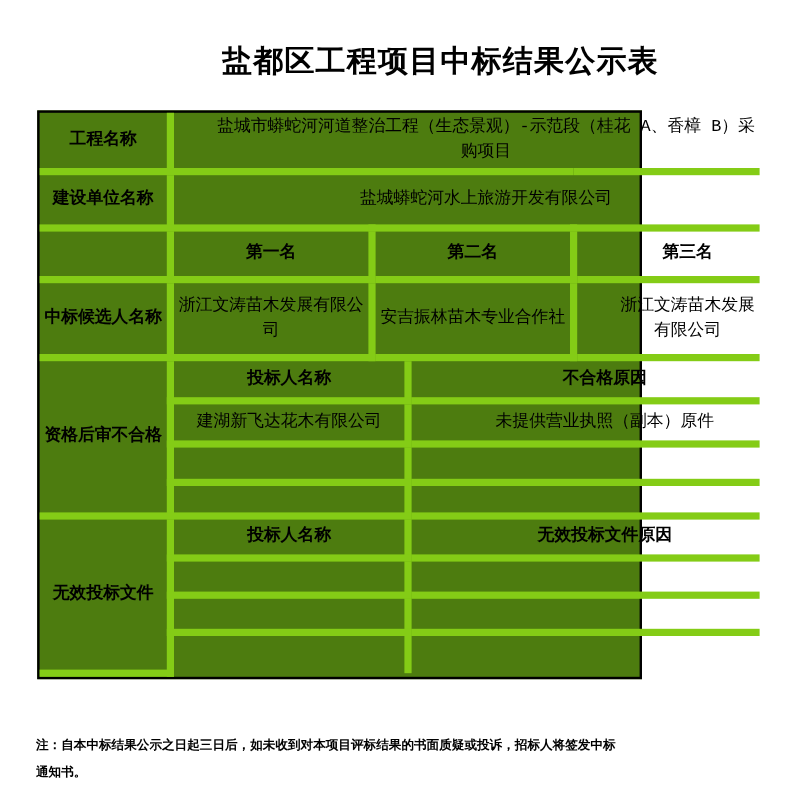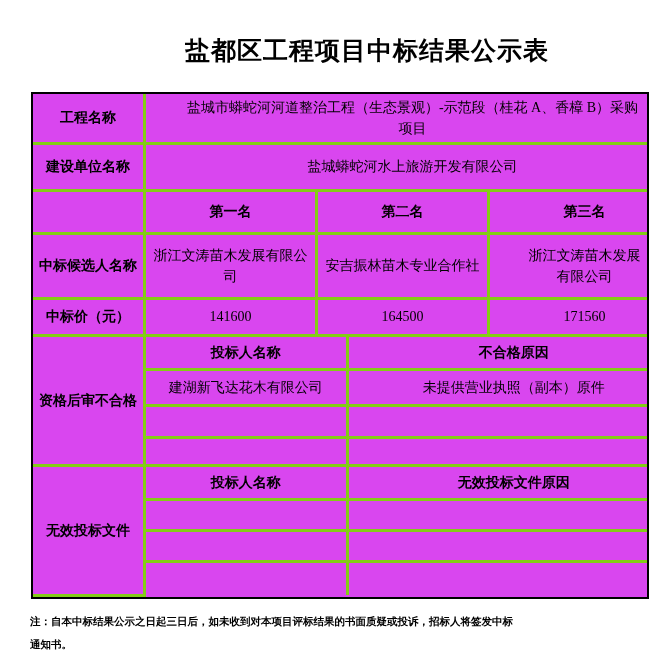--- a/index.html
+++ b/index.html
@@ -4,24 +4,24 @@
 <style>
   html,body{margin:0;padding:0;background:#ffffff;}
   body{width:654px;height:660px;overflow:hidden;color:#000;
        font-family:"Liberation Serif","DejaVu Serif",serif;}
   .page{position:relative;width:654px;height:660px;background:#fff;}
 
   .title{position:absolute;top:34px;left:0;width:100%;margin:0;
          text-align:center;font-size:25px;font-weight:bold;letter-spacing:1px;
          font-family:"DejaVu Sans","Liberation Sans",sans-serif;padding-left:40px;}
 
-  .doc{position:absolute;left:31px;top:92px;width:618px;
-       border:2px solid #000;box-sizing:border-box;background:#d946ef;}
+  .doc{position:absolute;left:31px;top:92px;width:504px;
+       border:2px solid #000;box-sizing:border-box;background:#4d7c0f;font-family:Liberation Mono, monospace;}
   .doc table{border-collapse:collapse;width:100%;table-layout:fixed;}
-  .doc td{border:3px solid #84cc16;text-align:center;vertical-align:middle;
+  .doc td{border:6px solid #84cc16;text-align:center;vertical-align:middle;
           font-size:14px;line-height:1.5;padding:1px 4px;box-sizing:border-box;
           overflow:hidden;word-break:break-all;}
   .doc table tr td:first-child{border-left:none;}
   .doc table tr td:last-child{border-right:none;padding-left:36px;}
   #tblA tr:first-child td{border-top:none;}
   .sec tr:first-child td{border-top:none;}
   #tblC tr:last-child td{border-bottom:none;}
 
   .lbl{font-weight:bold;}
   .proj{padding:0 30px;}
@@ -78,26 +78,20 @@
         <td class="lbl">第一名</td>
         <td class="lbl">第二名</td>
         <td class="lbl">第三名</td>
       </tr>
       <tr>
         <td class="lbl">中标候选人名称</td>
         <td class="cand">浙江文涛苗木发展有限公司</td>
         <td class="cand">安吉振林苗木专业合作社</td>
         <td class="cand">浙江文涛苗木发展有限公司</td>
       </tr>
-      <tr>
-        <td class="lbl">中标价（元）</td>
-        <td>141600</td>
-        <td>164500</td>
-        <td>171560</td>
-      </tr>
     </tbody>
       </table>
 
     <table id="tblB" class="sec">
       <colgroup>
           <col style="width:109px">
           <col style="width:198px">
           <col style="width:293px">
         </colgroup>
       <tbody>

